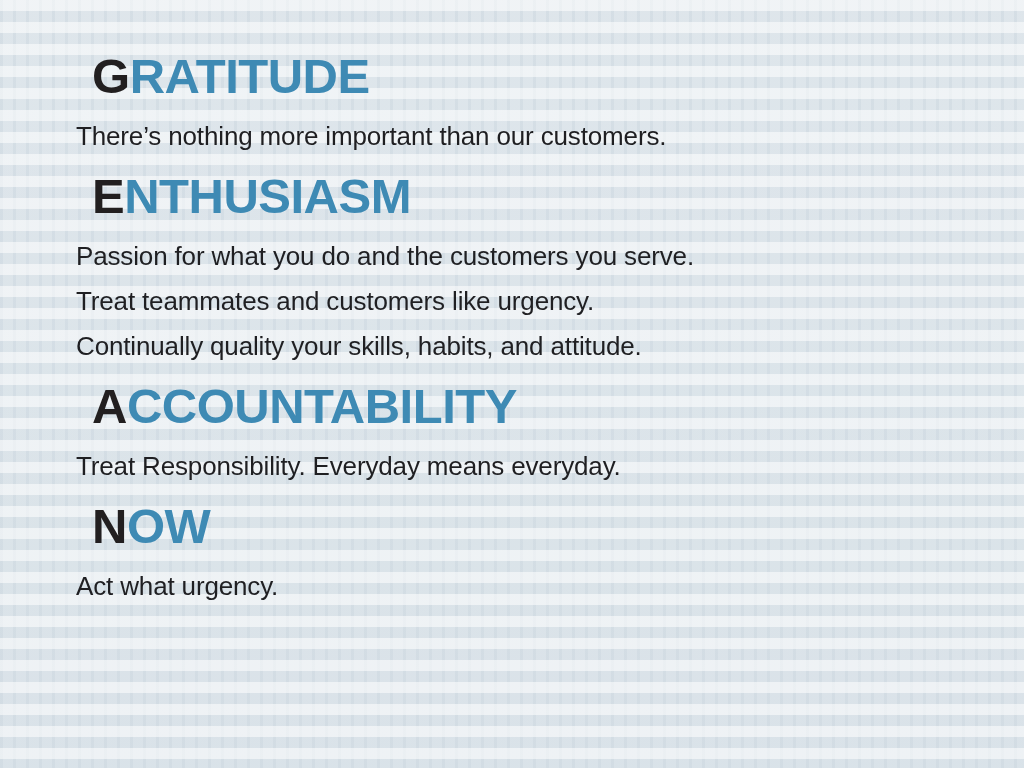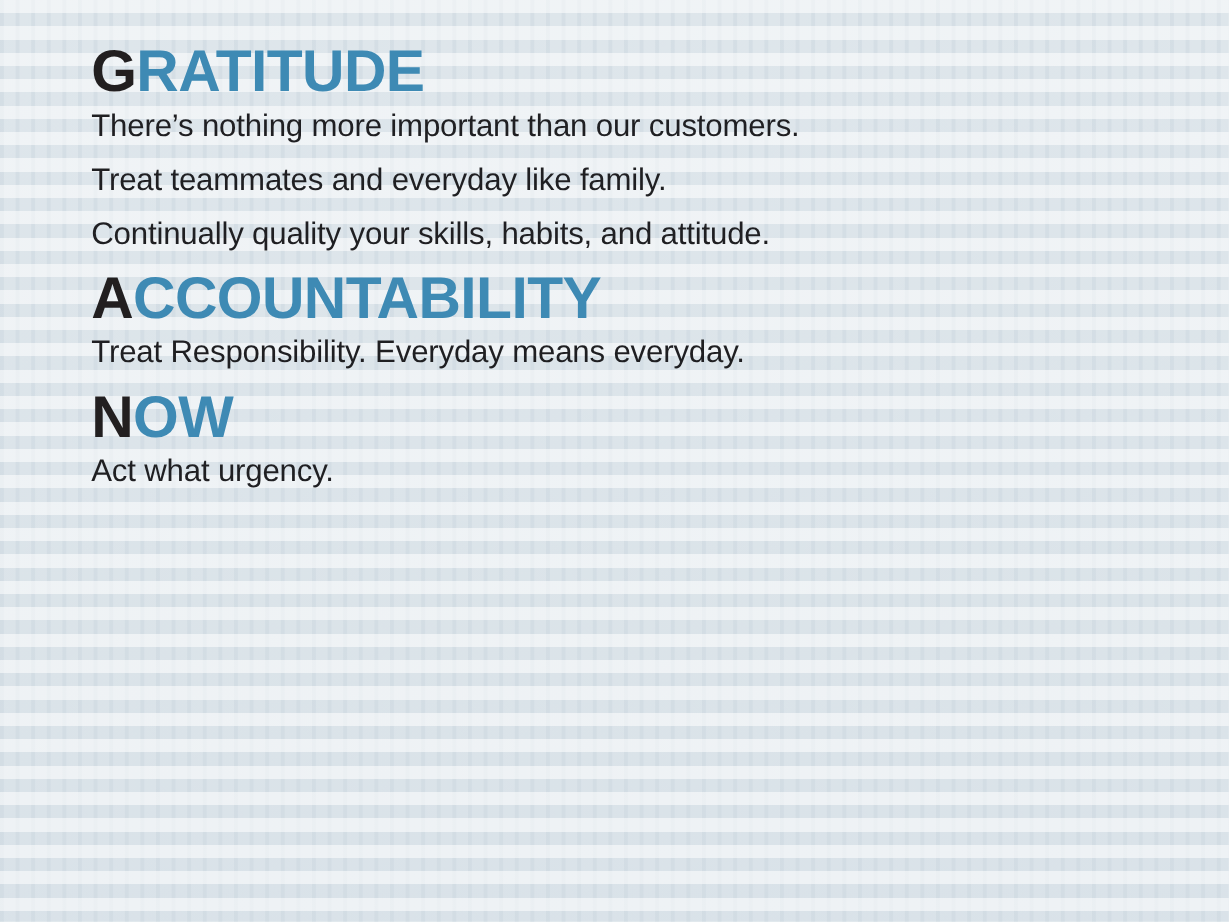--- a/index.html
+++ b/index.html
@@ -79,21 +79,21 @@
     margin: 0 0 11px 0;
   }
 
   .value-heading {
     font-family: "Liberation Sans", sans-serif;
     font-weight: bold;
     font-size: 49px;
     line-height: 54px;
     letter-spacing: -0.5px;
     color: #3e8ab4;
-    margin: 0;
+    margin: 16px;
     white-space: nowrap;
   }
   .value-heading .initial {
     color: #221f20;
   }
 
   .value-desc {
     font-family: "Liberation Sans", sans-serif;
     font-weight: normal;
     font-size: 26px;
@@ -110,23 +110,27 @@
 <div id="poster">
   <div id="content">
 
     <div class="values-list">
 
       <div class="value-block">
         <div class="value-heading"><span class="initial">G</span><span class="rest">RATITUDE</span></div>
         <div class="value-desc">There’s nothing more important than our customers.</div>
       </div>
 
+      <div class="value-block">
+        <div class="value-heading"><span class="initial">E</span><span class="rest">NTHUSIASM</span></div>
+        <div class="value-desc">Passion for what you do and the customers you serve.</div>
+      </div>
 
       <div class="value-block">
-        <div class="value-desc">Treat teammates and everyday like family.</div>
+        <div class="value-desc">Treat teammates and customers like urgency.</div>
       </div>
 
       <div class="value-block">
         <div class="value-desc">Continually quality your skills, habits, and attitude.</div>
       </div>
 
       <div class="value-block">
         <div class="value-heading"><span class="initial">A</span><span class="rest">CCOUNTABILITY</span></div>
         <div class="value-desc">Treat Responsibility. Everyday means everyday.</div>
       </div>

